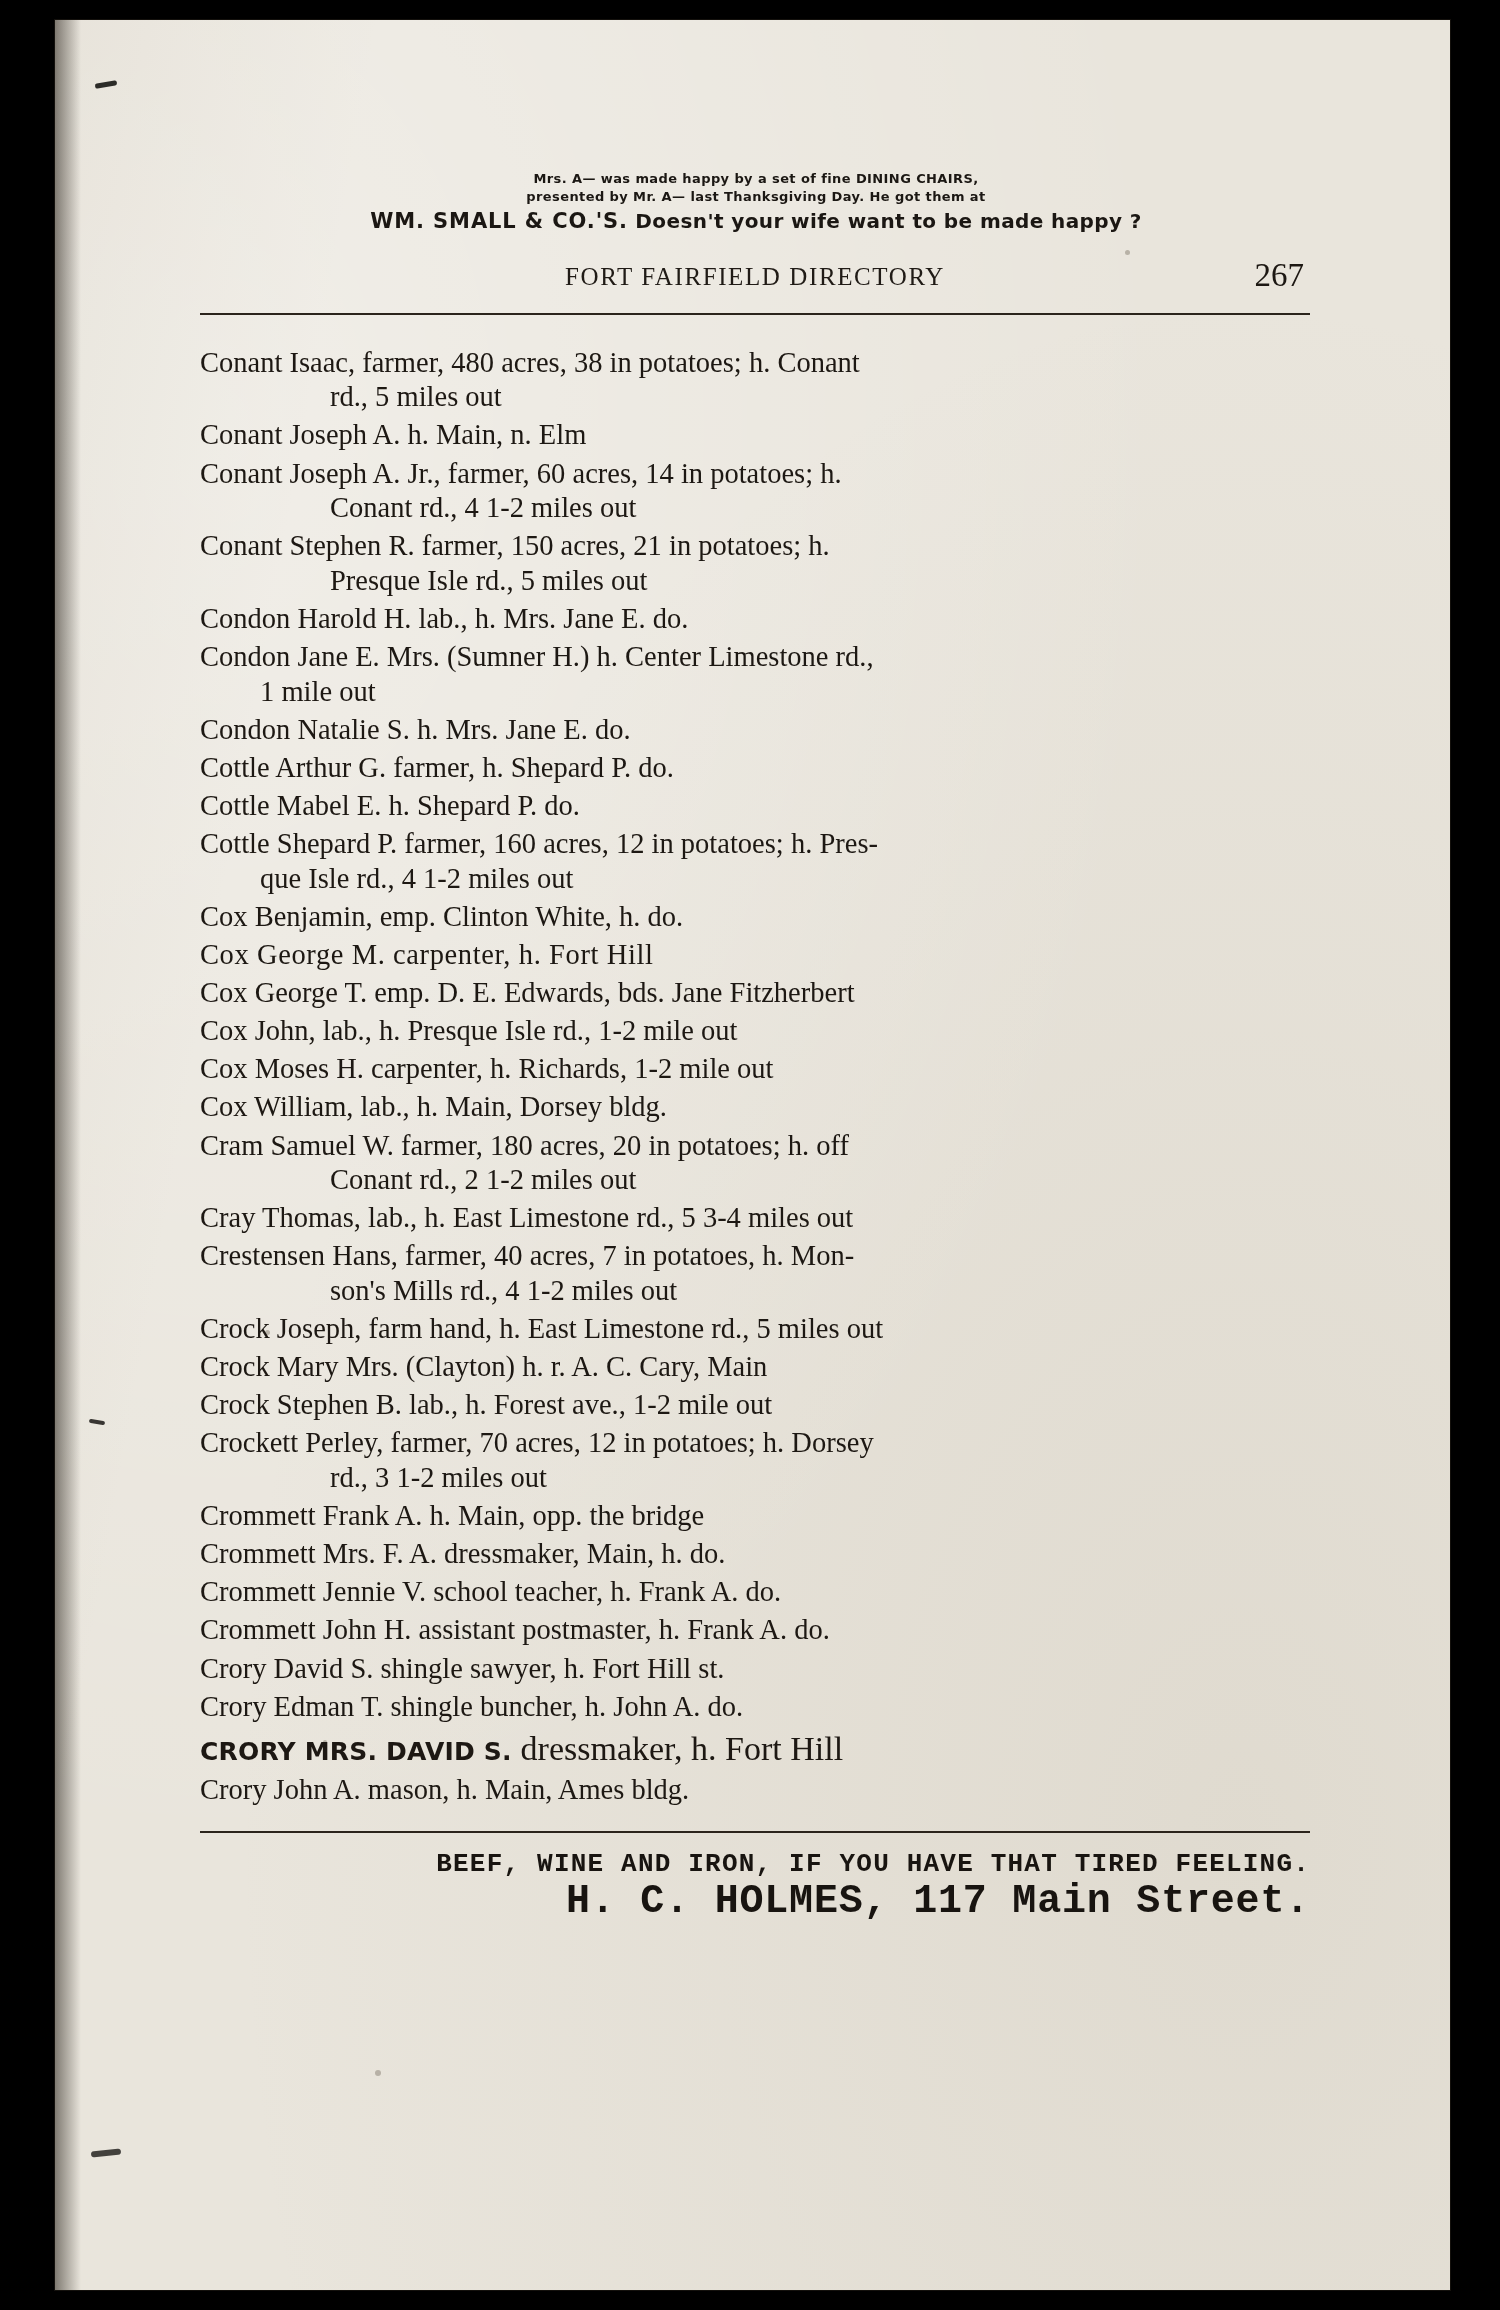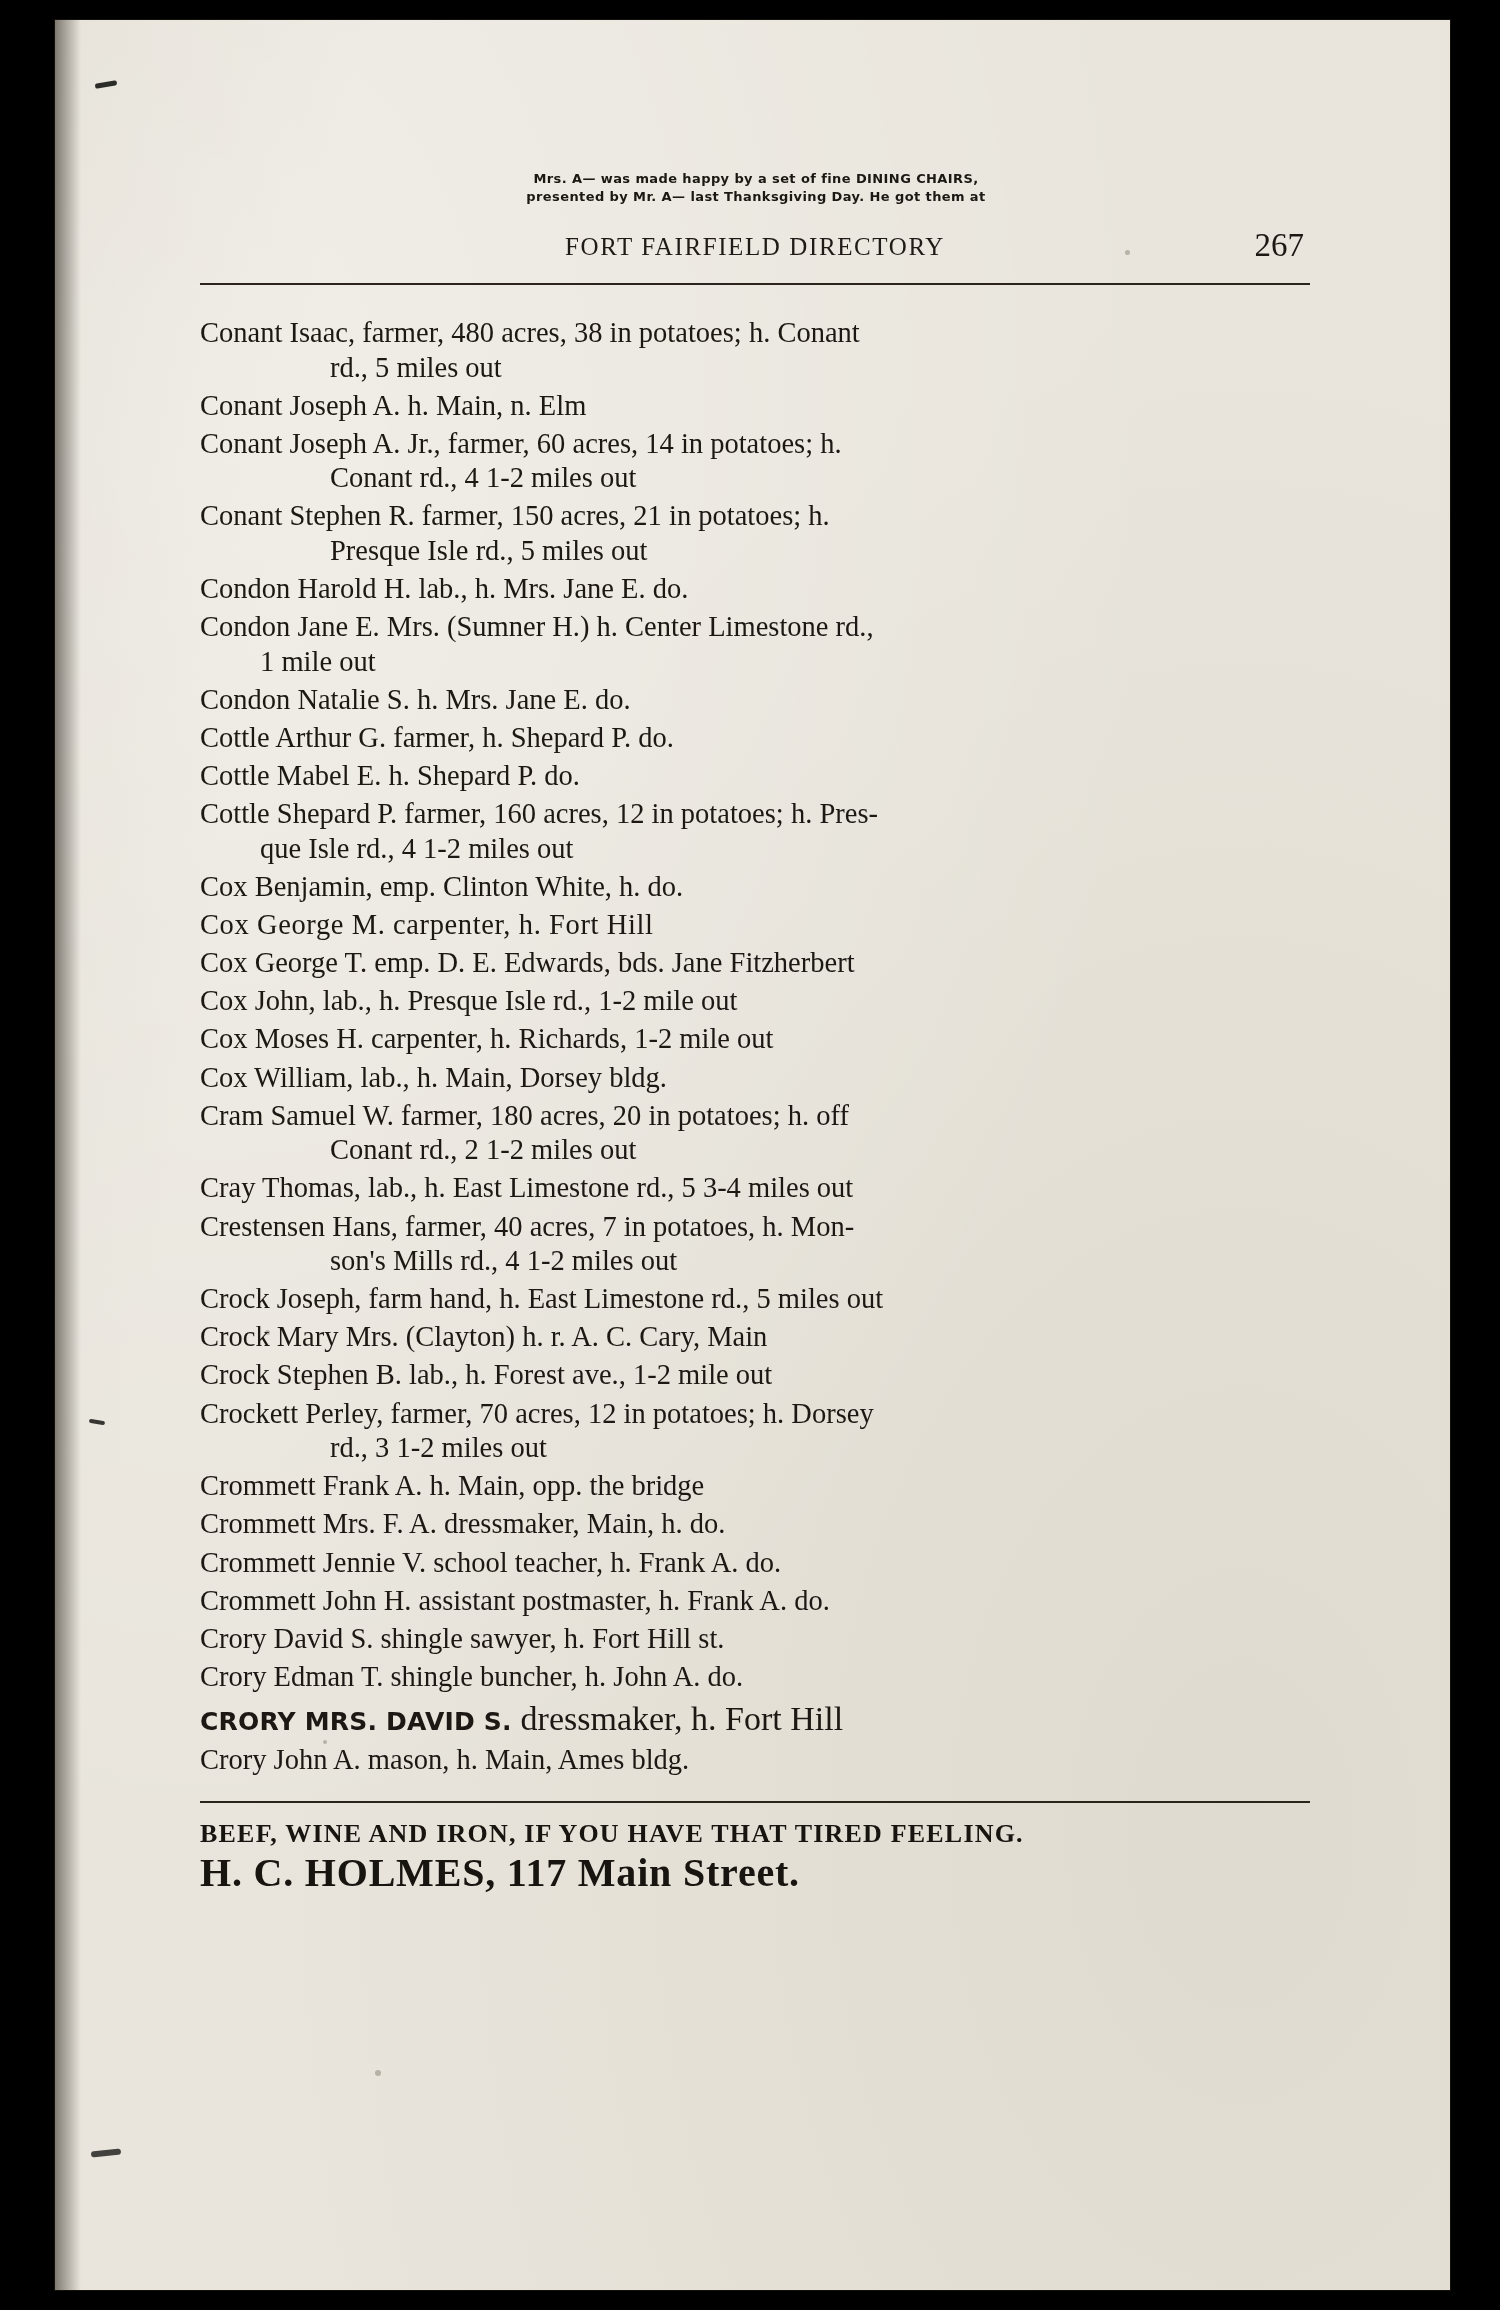--- a/index.html
+++ b/index.html
@@ -137,22 +137,22 @@
     font-size: 34px;
     letter-spacing: 0;
   }
   .spaced { letter-spacing: 0.6px; }
 
   
   .bottom-wrap {
     margin-top: 22px;
   }
   .bot-ad {
-    text-align: left;
-    font-family: Liberation Serif, serif;
+    text-align: right;
+    font-family: Liberation Mono, monospace;
     color: #181410;
   }
   .bot-ad .line1 {
     font-size: 26px;
     font-weight: bold;
     letter-spacing: 1.2px;
     margin-top: 16px;
   }
   .bot-ad .line2 {
     font-size: 40px;
@@ -179,20 +179,24 @@
   <div class="speck" style="left:210px; top:1310px; width:5px; height:5px;"></div>
   <div class="speck" style="left:268px; top:1720px; width:4px; height:4px;"></div>
   <div class="speck" style="left:320px; top:2050px; width:6px; height:6px;"></div>
   <div class="speck" style="left:1070px; top:230px; width:5px; height:5px;"></div>
 
   <div class="page">
 
     <div class="top-ad">
       <div class="l1">Mrs. A— was made happy by a set of fine DINING CHAIRS,</div>
       <div class="l2">presented by Mr. A— last Thanksgiving Day.   He got them at</div>
+      <div class="l3">
+        <span class="big">WM. SMALL &amp; CO.'S.</span>
+        <span>Doesn't your wife want to be made happy ?</span>
+      </div>
     </div>
 
     <div class="runhead">
       <div class="title">FORT FAIRFIELD DIRECTORY</div>
       <div class="folio">267</div>
     </div>
     <div class="rule"></div>
 
     <div class="entries">
 

